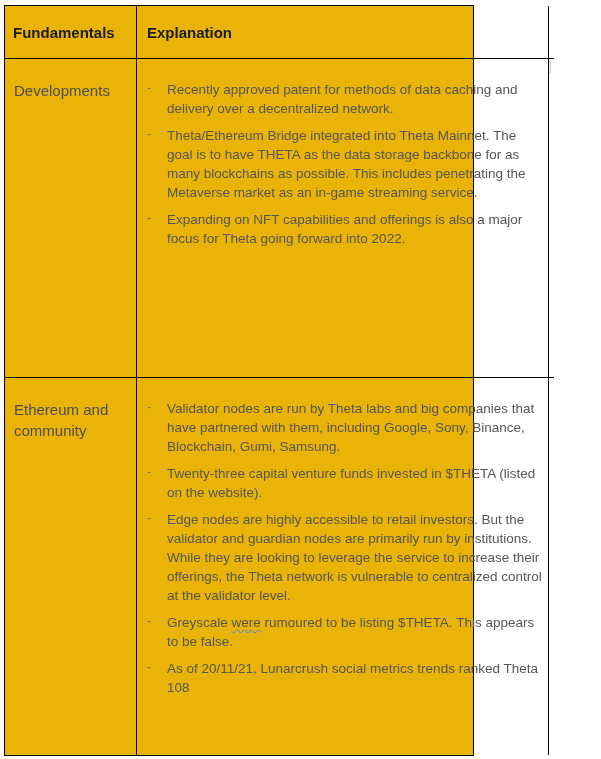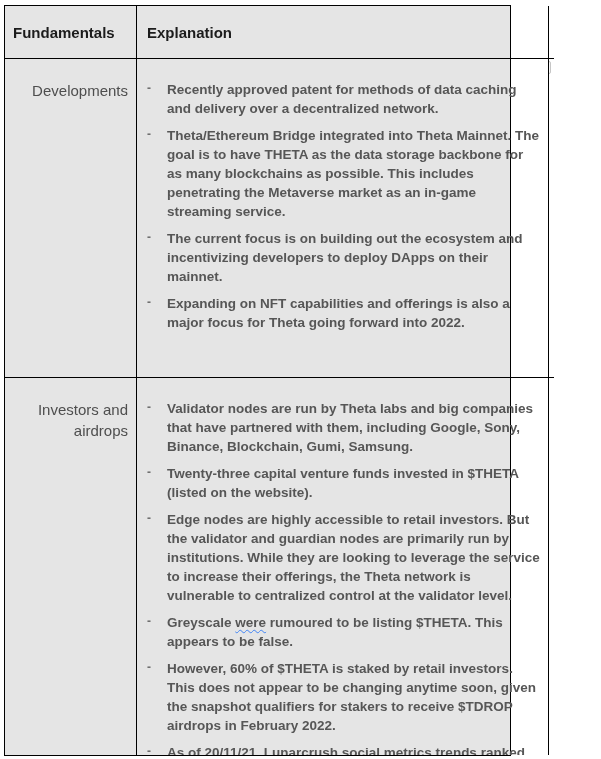--- a/index.html
+++ b/index.html
@@ -12,28 +12,28 @@
     position: relative;
     width: 601px;
     height: 759px;
     background: #ffffff;
     overflow: hidden;
   }
   .doc-table {
     position: absolute;
     left: 4px;
     top: 5px;
-    width: 507px;
+    width: 470px;
     height: 751px;
     box-sizing: border-box;
     border: 1.5px solid #000000;
     display: grid;
     grid-template-columns: 132px 412px 1fr;
     grid-template-rows: 53px 319px 1fr;
-    background: #e5e5e5;
+    background: #eab308;
   }
   .cell {
     box-sizing: border-box;
     border-right: 1.5px solid #000000;
     border-bottom: 1.5px solid #000000;
     overflow: hidden;
   }
   .cell.last-col { border-right: none; }
   .cell.last-row { border-bottom: none; }
 
@@ -45,24 +45,23 @@
     color: #1c1c1c;
   }
   .header-cell.c1 { padding-left: 8px; }
   .header-cell.c2 { padding-left: 10px; }
 
   .topic-cell {
     padding: 21px 8px 0 9px;
     font-size: 15px;
     line-height: 21px;
     color: #4e4e4e;
-    text-align: right;
   }
 
-  .explanation-cell { padding: 21px 0 0 0; font-weight: bold; }
+  .explanation-cell { padding: 21px 0 0 0; }
 
   ul.bullets {
     list-style: none;
     margin: 0;
     padding: 0;
   }
   ul.bullets li {
     position: relative;
     padding-left: 30px;
     padding-right: 6px;
@@ -127,41 +126,39 @@
     <div class="cell header-cell c1">Fundamentals</div>
     <div class="cell header-cell c2">Explanation</div>
     <div class="cell header-cell last-col"></div>
 
     <div class="cell topic-cell">Developments</div>
 
     <div class="cell explanation-cell">
       <ul class="bullets">
         <li>Recently approved patent for methods of data caching and delivery over a decentralized network.</li>
         <li>Theta/Ethereum Bridge integrated into Theta Mainnet. The goal is to have THETA as the data storage backbone for as many blockchains as possible. This includes penetrating the Metaverse market as an in-game streaming service.</li>
-        <li>The current focus is on building out the ecosystem and incentivizing developers to deploy DApps on their mainnet.</li>
         <li>Expanding on NFT capabilities and offerings is also a major focus for Theta going forward into 2022.</li>
       </ul>
     </div>
 
     <div class="cell rating-cell last-col">
       <div class="dropdown-btn">
         <span class="chevron-down"></span>
       </div>
       <span>4/5</span>
     </div>
 
-    <div class="cell topic-cell last-row">Investors and airdrops</div>
+    <div class="cell topic-cell last-row">Ethereum and community</div>
 
     <div class="cell explanation-cell last-row">
       <ul class="bullets">
         <li>Validator nodes are run by Theta labs and big companies that have partnered with them, including Google, Sony, Binance, Blockchain, Gumi, Samsung.</li>
         <li>Twenty-three capital venture funds invested in $THETA (listed on the website).</li>
         <li>Edge nodes are highly accessible to retail investors. But the validator and guardian nodes are primarily run by institutions. While they are looking to leverage the service to increase their offerings, the Theta network is vulnerable to centralized control at the validator level.</li>
         <li><span>Greyscale </span><span class="squiggle">were</span><span> rumoured to be listing $THETA. This appears to be false.</span></li>
-        <li>However, 60% of $THETA is staked by retail investors. This does not appear to be changing anytime soon, given the snapshot qualifiers for stakers to receive $TDROP airdrops in February 2022.</li>
         <li><span>As of 20/11/21, Lunarcrush social metrics trends ranked Theta 108</span></li>
       </ul>
     </div>
 
     <div class="cell rating-cell last-col last-row">
       <span>3/5</span>
     </div>
 
   </div>
 </div>

